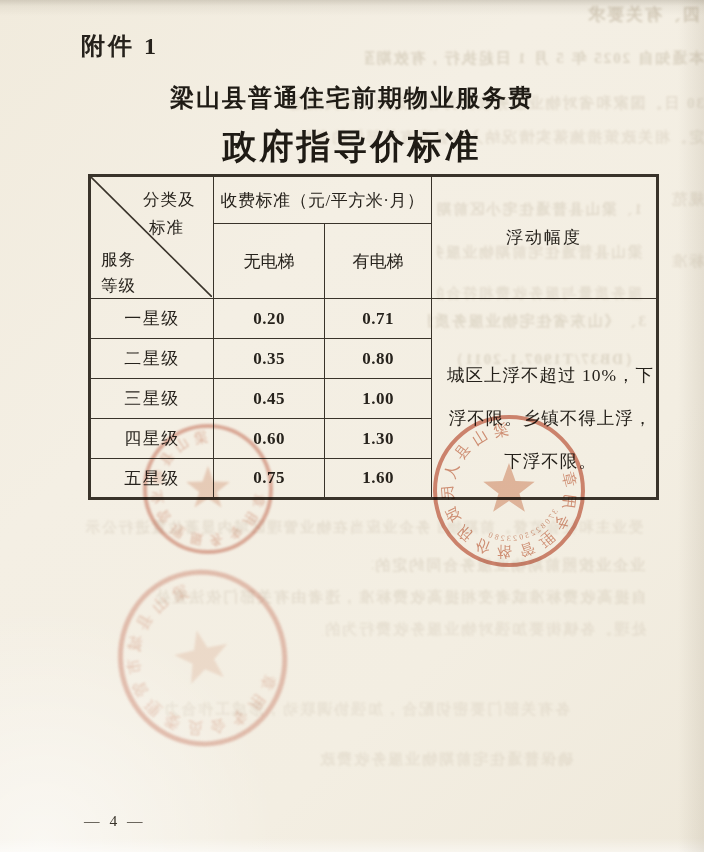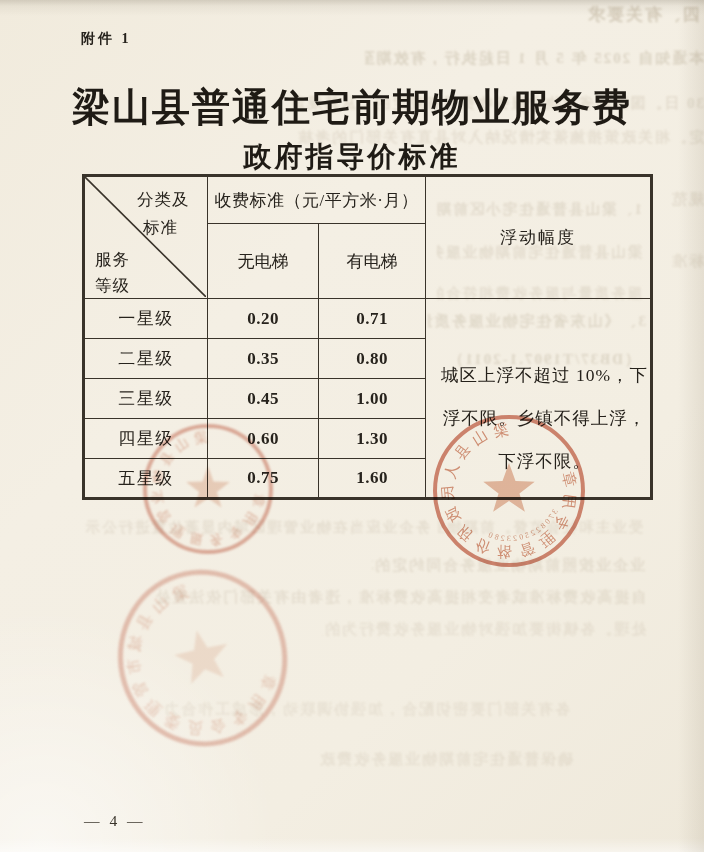--- a/index.html
+++ b/index.html
@@ -13,29 +13,29 @@
     position:relative;width:704px;height:852px;overflow:hidden;
     background:
       linear-gradient(180deg, rgba(98,88,68,.22) 0px, rgba(98,88,68,.07) 6px, rgba(98,88,68,0) 16px),
       linear-gradient(270deg, rgba(120,105,80,.12) 0px, rgba(120,105,80,0) 26px),
       linear-gradient(0deg, rgba(255,255,255,.5) 0px, rgba(255,255,255,0) 14px),
       radial-gradient(circle at 6% 99%, rgba(255,255,255,.55) 0%, rgba(255,255,255,0) 22%),
       linear-gradient(135deg, #f1ebdd 0%, #f4efe4 35%, #f3eee2 70%, #efe9db 100%);
   }
   .attachment{
     position:absolute;left:81px;top:30px;
-    font-size:14px;font-weight:600;letter-spacing:3px;color:#26221c;
+    font-size:24px;font-weight:600;letter-spacing:3px;color:#26221c;
   }
   .title{position:absolute;left:0;width:704px;text-align:center;color:#1f1b15;font-weight:700;}
-  .title-1{top:82px;font-size:38px;letter-spacing:2px;}
-  .title-2{top:138px;font-size:28px;letter-spacing:3px;}
+  .title-1{top:82px;font-size:24px;letter-spacing:2px;}
+  .title-2{top:124px;font-size:34px;letter-spacing:3px;}
 
   
   table.doc{
-    position:absolute;left:82px;top:174px;width:568px;
+    position:absolute;left:88px;top:174px;width:568px;
     border-collapse:collapse;table-layout:fixed;
     border:3px solid #39332a;
     background:transparent;
   }
   table.doc td{
     border:1.6px solid #39332a;
     padding:0;overflow:hidden;
     font-size:17px;color:#27231d;
     text-align:center;vertical-align:middle;
   }

